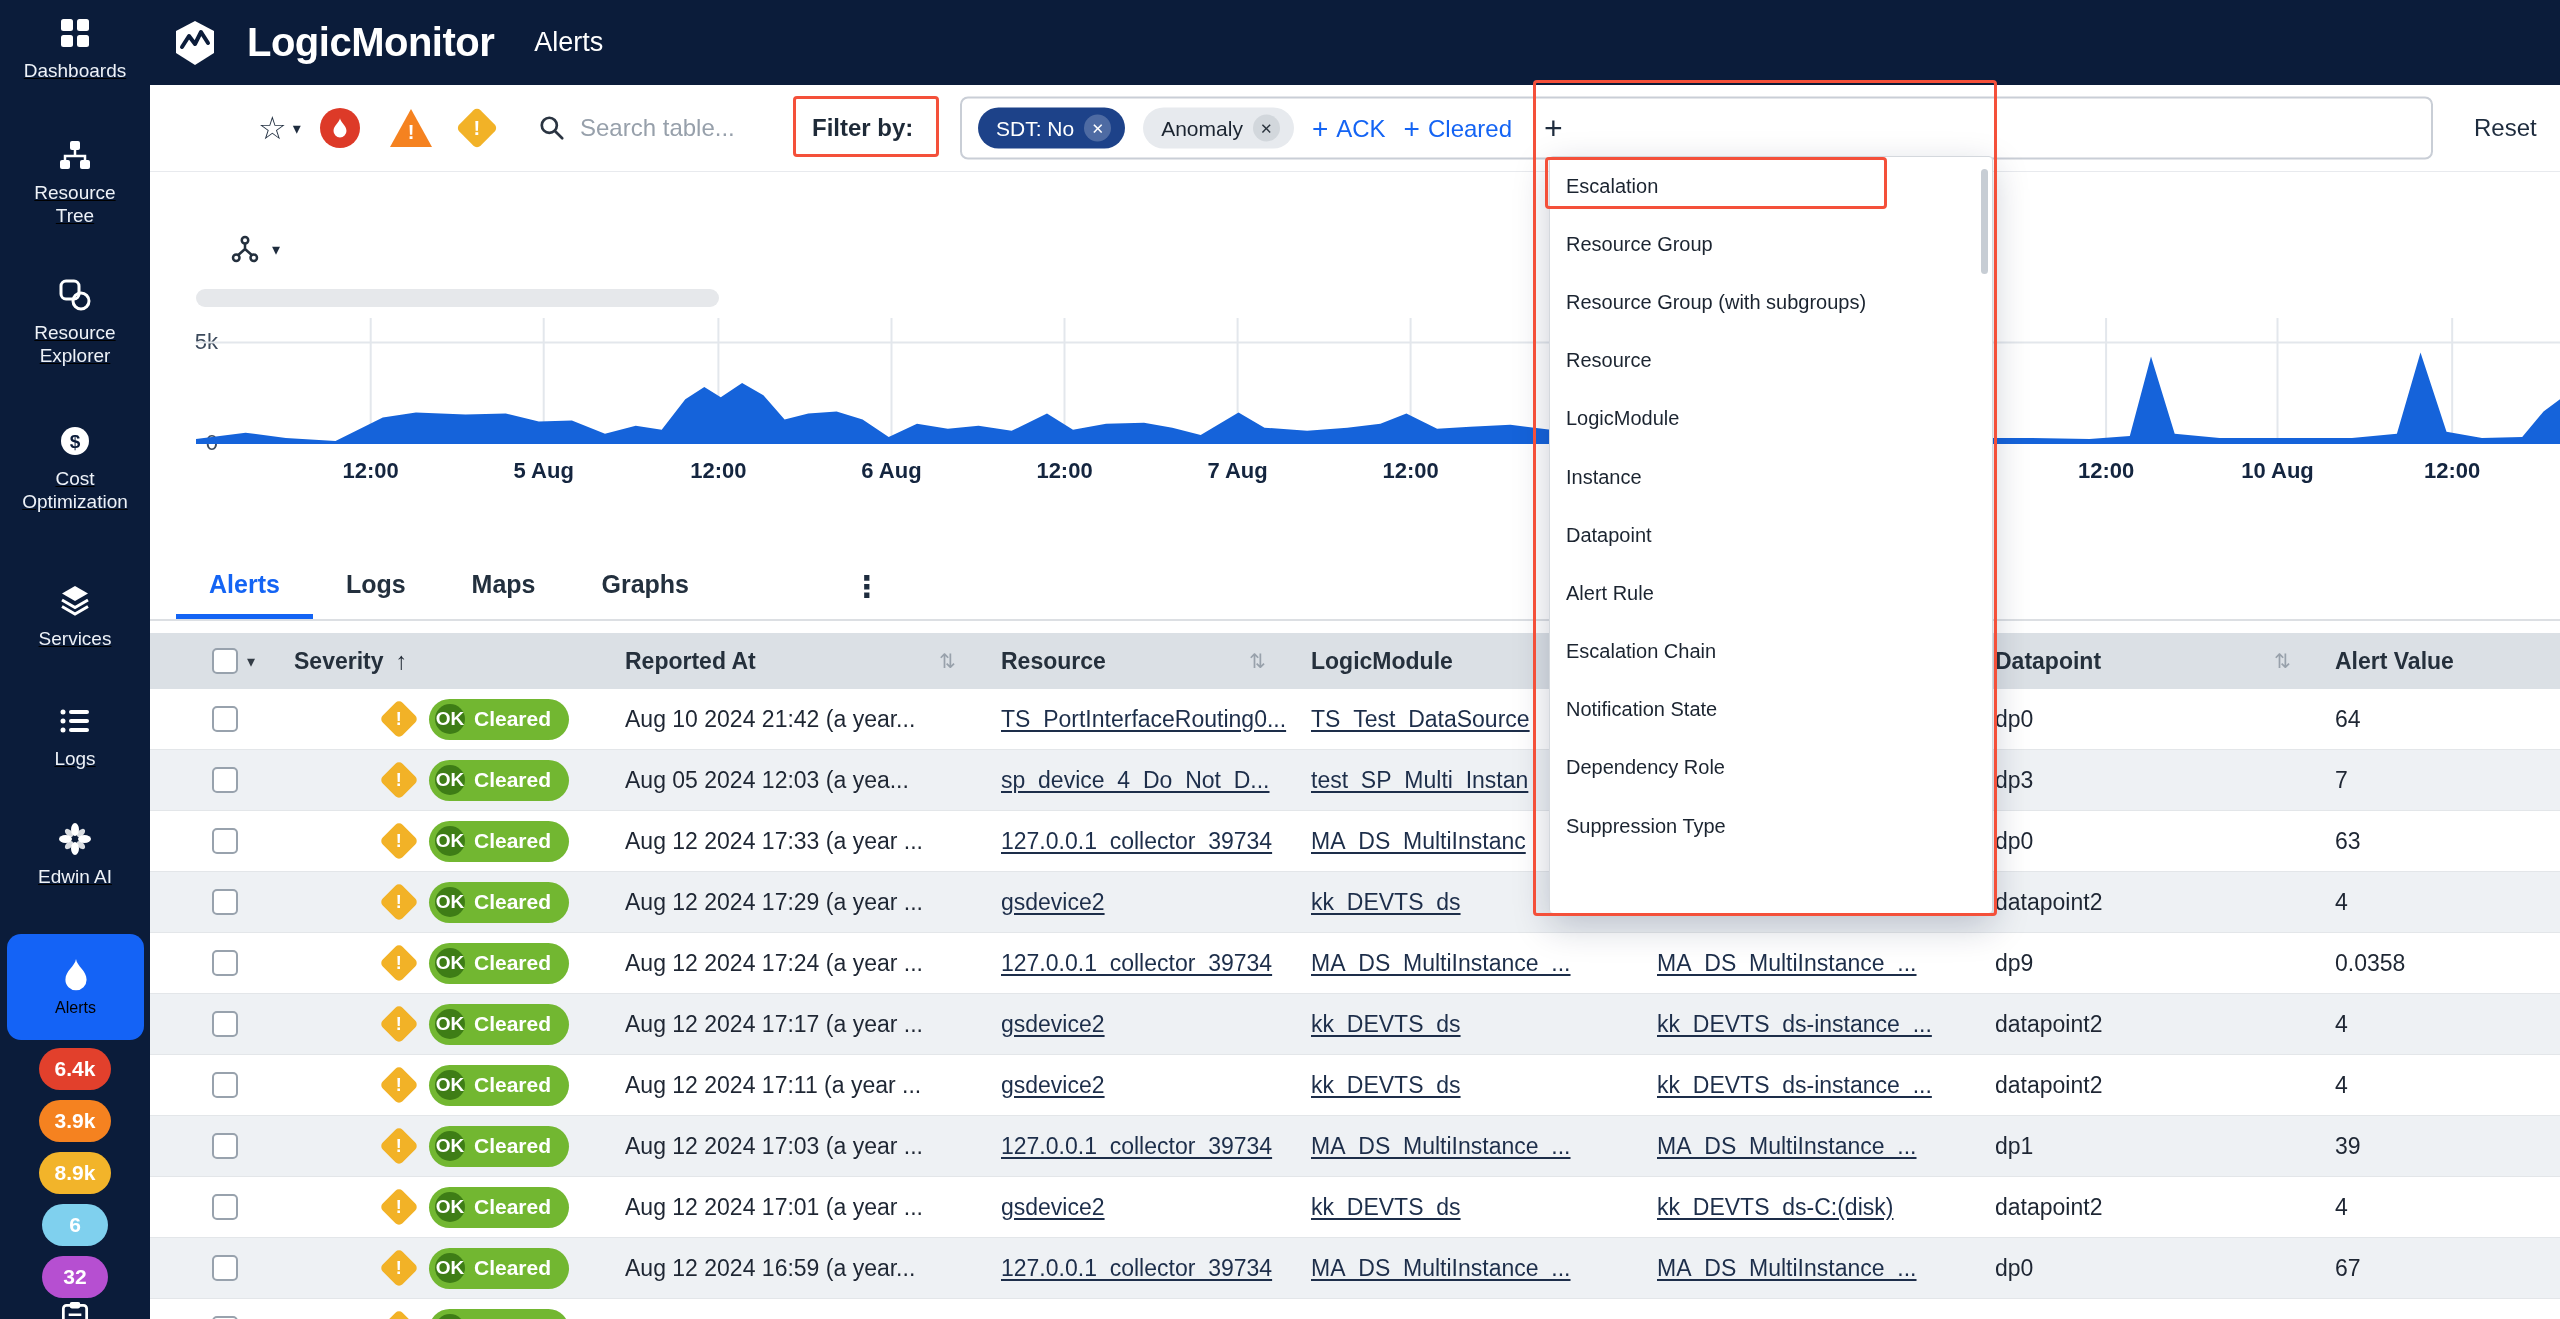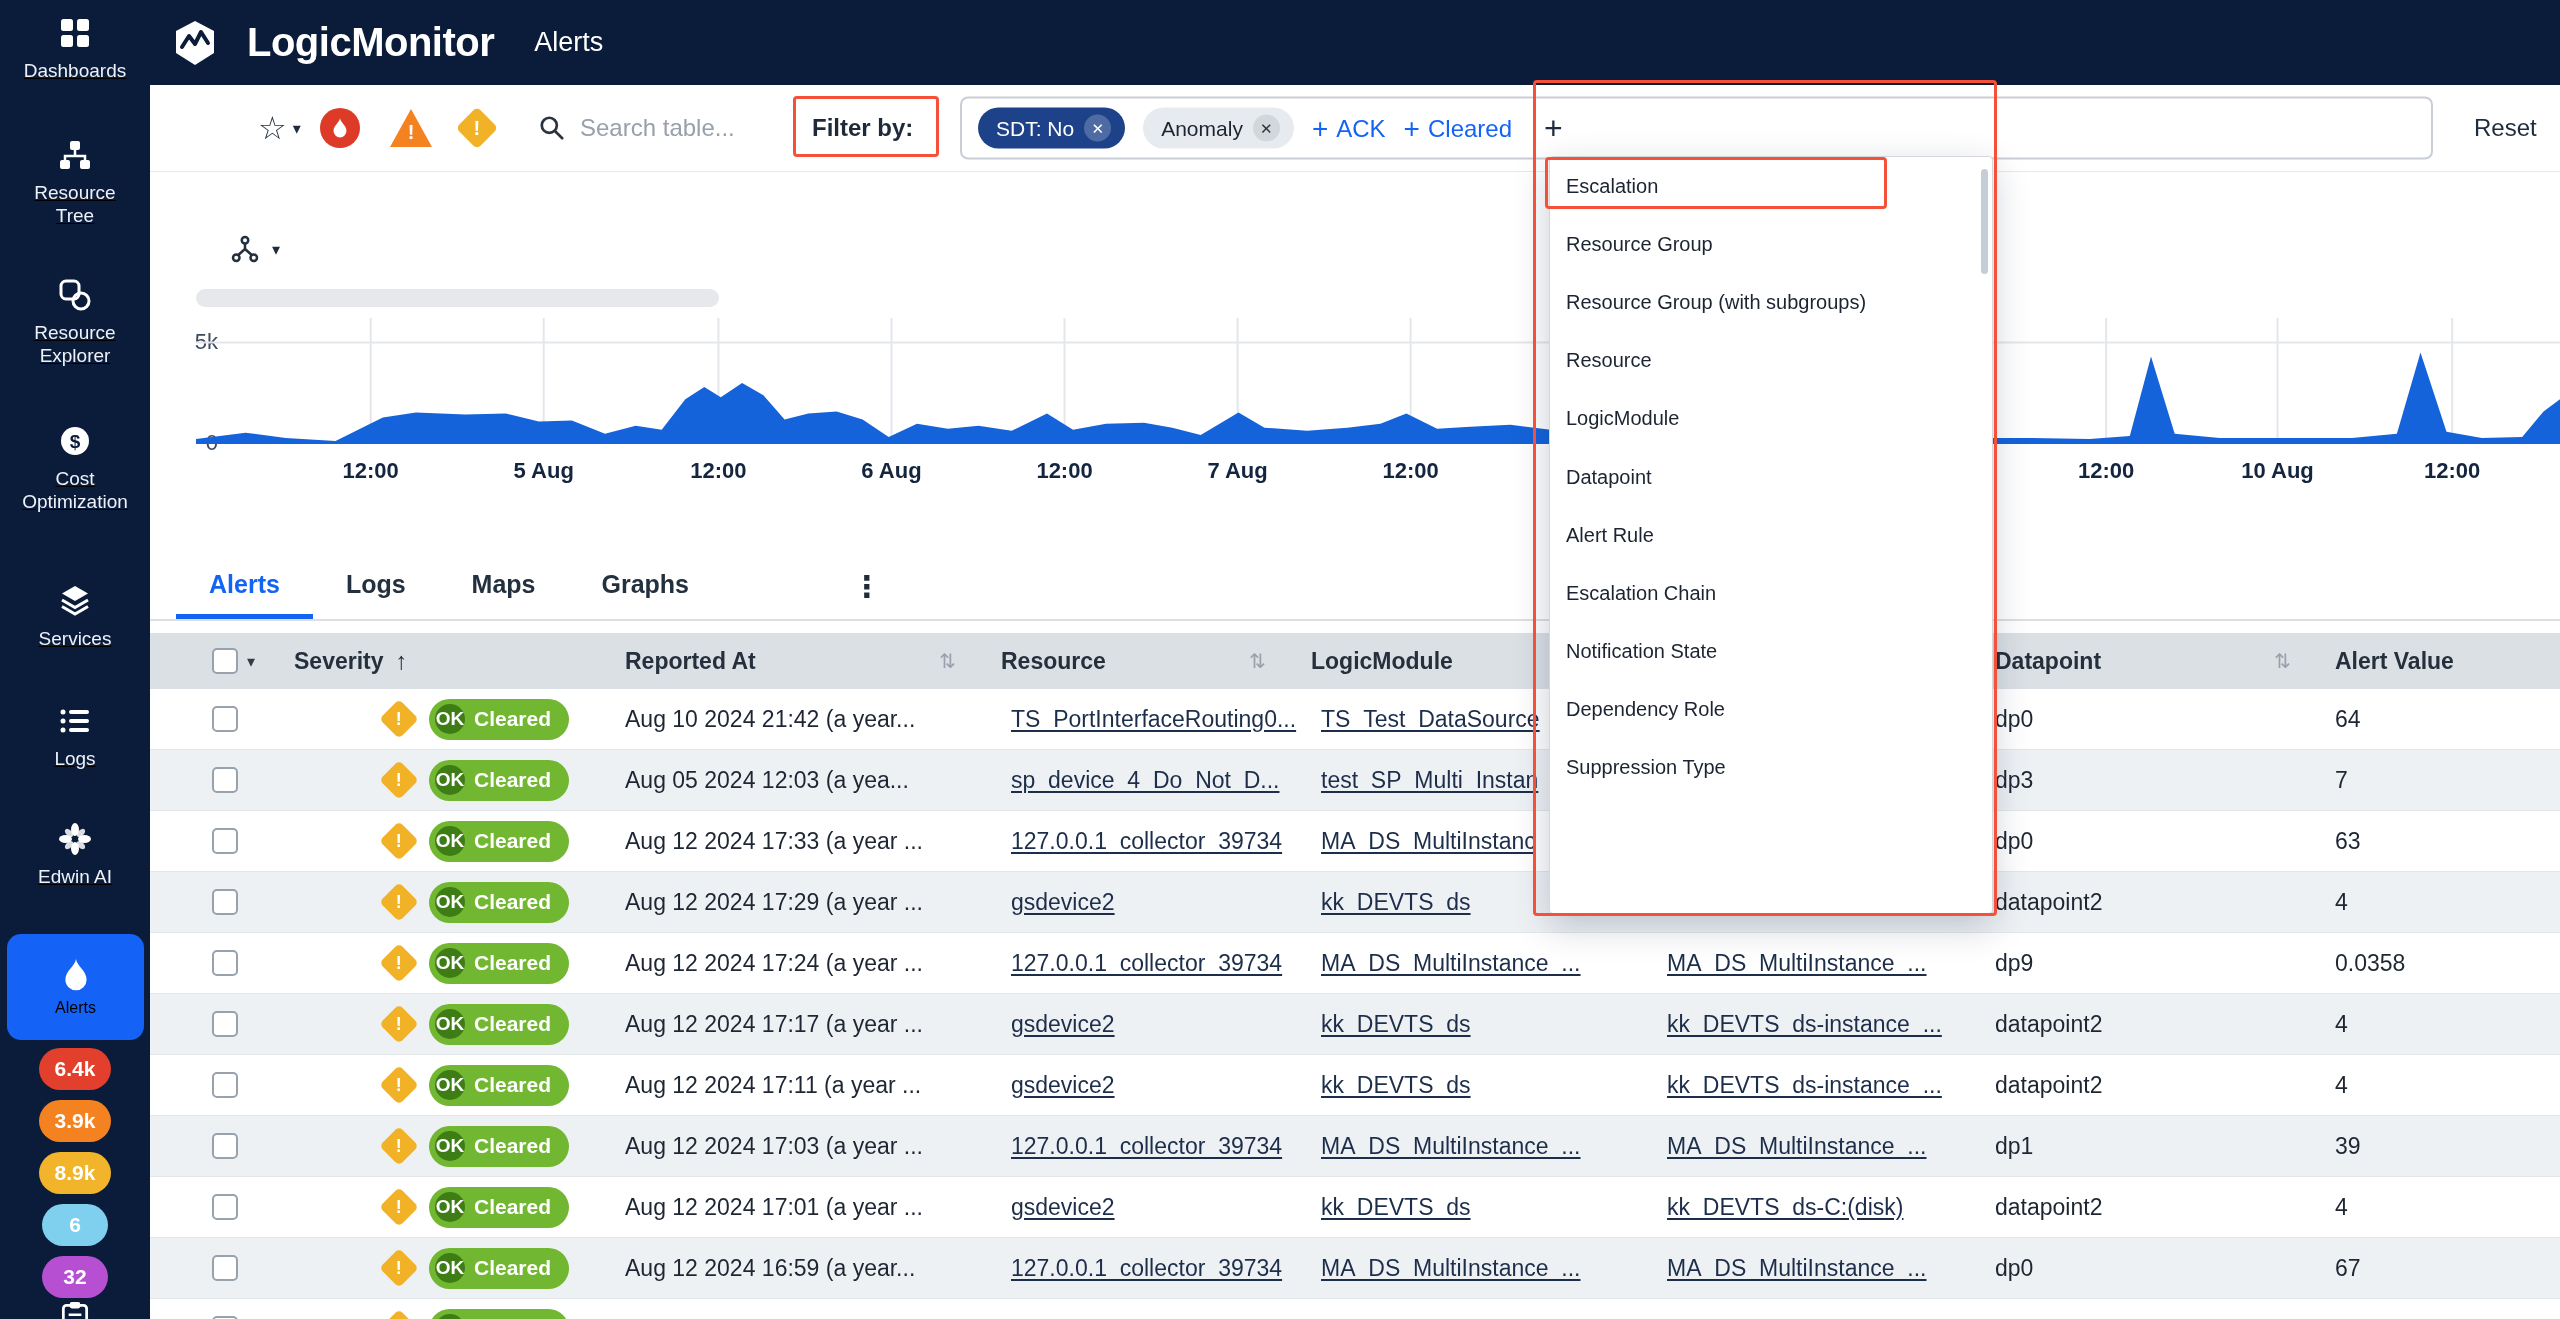--- a/index.html
+++ b/index.html
@@ -78,21 +78,21 @@
   .th .sorticon { margin-left:auto; margin-right:34px; color:#98a1ab; font-size:20px; font-weight:400; }
   .sort-asc { margin-left:12px; font-size:24px; font-weight:bold; color:#1b2430; }
   .trow { display:grid; grid-template-columns:var(--cols); height:61px; align-items:center; border-bottom:1px solid #e3e6e9; background:#fff; }
   .trow:nth-child(even) { background:#eef1f4; }
   .td { overflow:hidden; white-space:nowrap; font-size:23px; color:#1e2633; display:flex; align-items:center; }
   .td-check, .th-check { padding-left:62px; }
   .th-sev, .td-sev { padding-left:14px; }
   .c-rep { padding-left:10px; } .c-res { padding-left:11px; } .c-lm { padding-left:11px; }
   .c-inst { padding-left:12px; } .c-dp { padding-left:10px; } .c-av { padding-left:10px; }
   .td-sev { padding-left:105px; gap:16px; }
-  .lnk { color:#1d2e4a; text-decoration:underline; text-underline-offset:3px; cursor:pointer;margin-left:10px; }
+  .lnk { color:#1d2e4a; text-decoration:underline; text-underline-offset:3px; cursor:pointer; }
   input[type="checkbox"] { appearance:none; width:26px; height:26px; border:2px solid #98a2ad; border-radius:5px; background:#fff; cursor:pointer; flex:none; }
   .hdr-caret { margin-left:9px; font-size:16px; color:#333c46; }
   .diamond { width:28px; height:28px; background:#f2b227; transform:rotate(45deg); border-radius:5px; display:flex; align-items:center; justify-content:center; flex:none; }
   .diamond i { font-style:normal; transform:rotate(-45deg); color:#fff; font-weight:bold; font-size:18px; }
   .pill { height:41px; background:#72b731; border-radius:21px; display:inline-flex; align-items:center; gap:9px; padding:0 18px 0 6px; color:#fff; font-size:21px; font-weight:600; }
   .okc { width:30px; height:30px; border-radius:50%; background:#3e7d16; display:flex; align-items:center; justify-content:center; font-size:19px; font-weight:bold; color:#fff; }
 
   
   .dd-panel { position:absolute; left:1549px; top:156px; width:444px; height:758px; background:#fff; border:1px solid #d4d8dd;
               border-radius:4px; box-shadow:0 12px 36px rgba(13,27,62,0.22); z-index:50; }
@@ -661,20 +661,23 @@
         <div class="dd-item">
         <span>Resource Group (with subgroups)</span>
       </div>
         <div class="dd-item">
         <span>Resource</span>
       </div>
         <div class="dd-item">
         <span>LogicModule</span>
       </div>
         <div class="dd-item">
+        <span>Instance</span>
+      </div>
+        <div class="dd-item">
         <span>Datapoint</span>
       </div>
         <div class="dd-item">
         <span>Alert Rule</span>
       </div>
         <div class="dd-item">
         <span>Escalation Chain</span>
       </div>
         <div class="dd-item">
         <span>Notification State</span>

